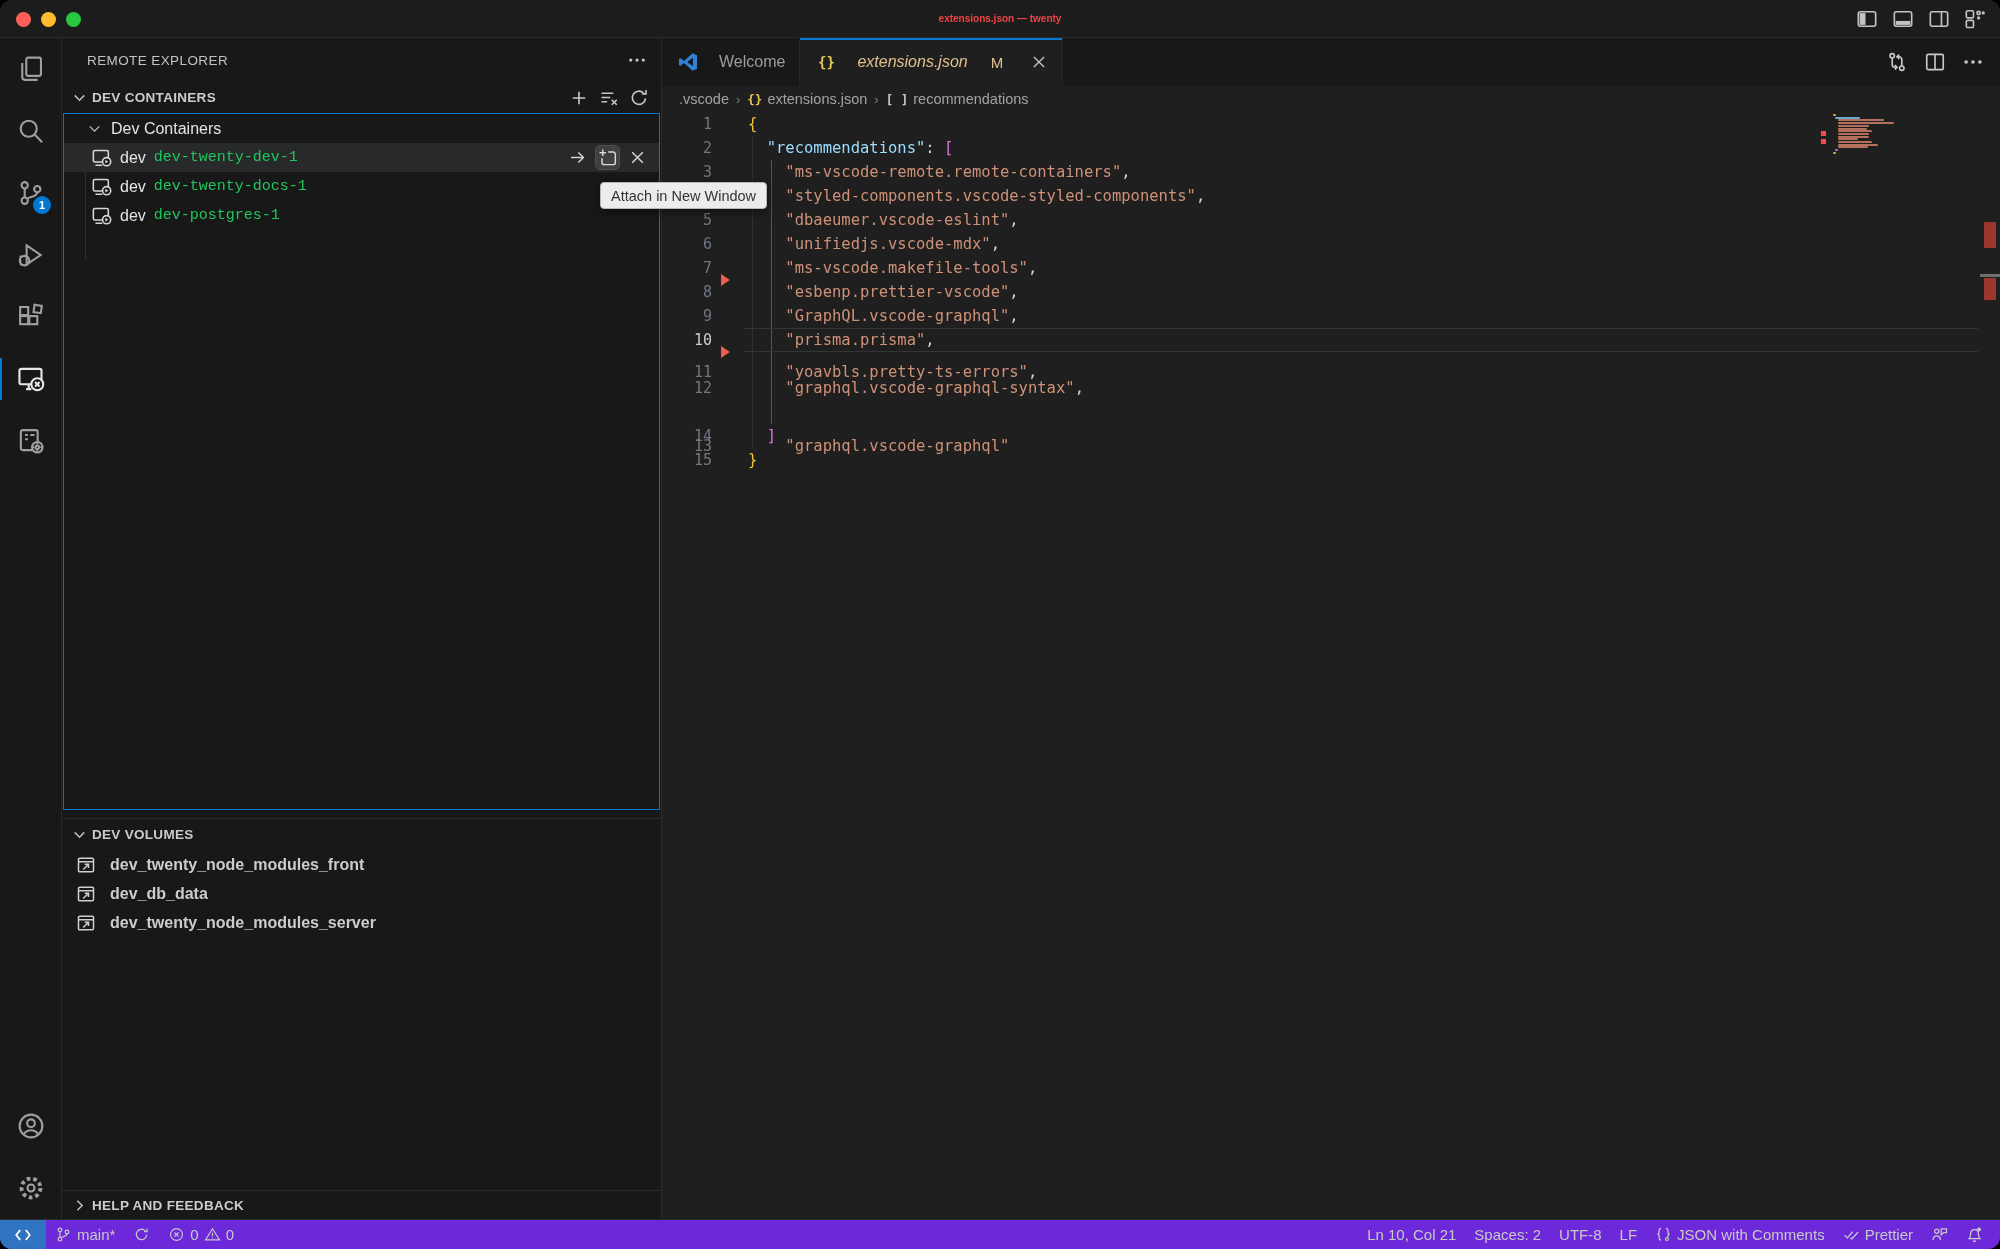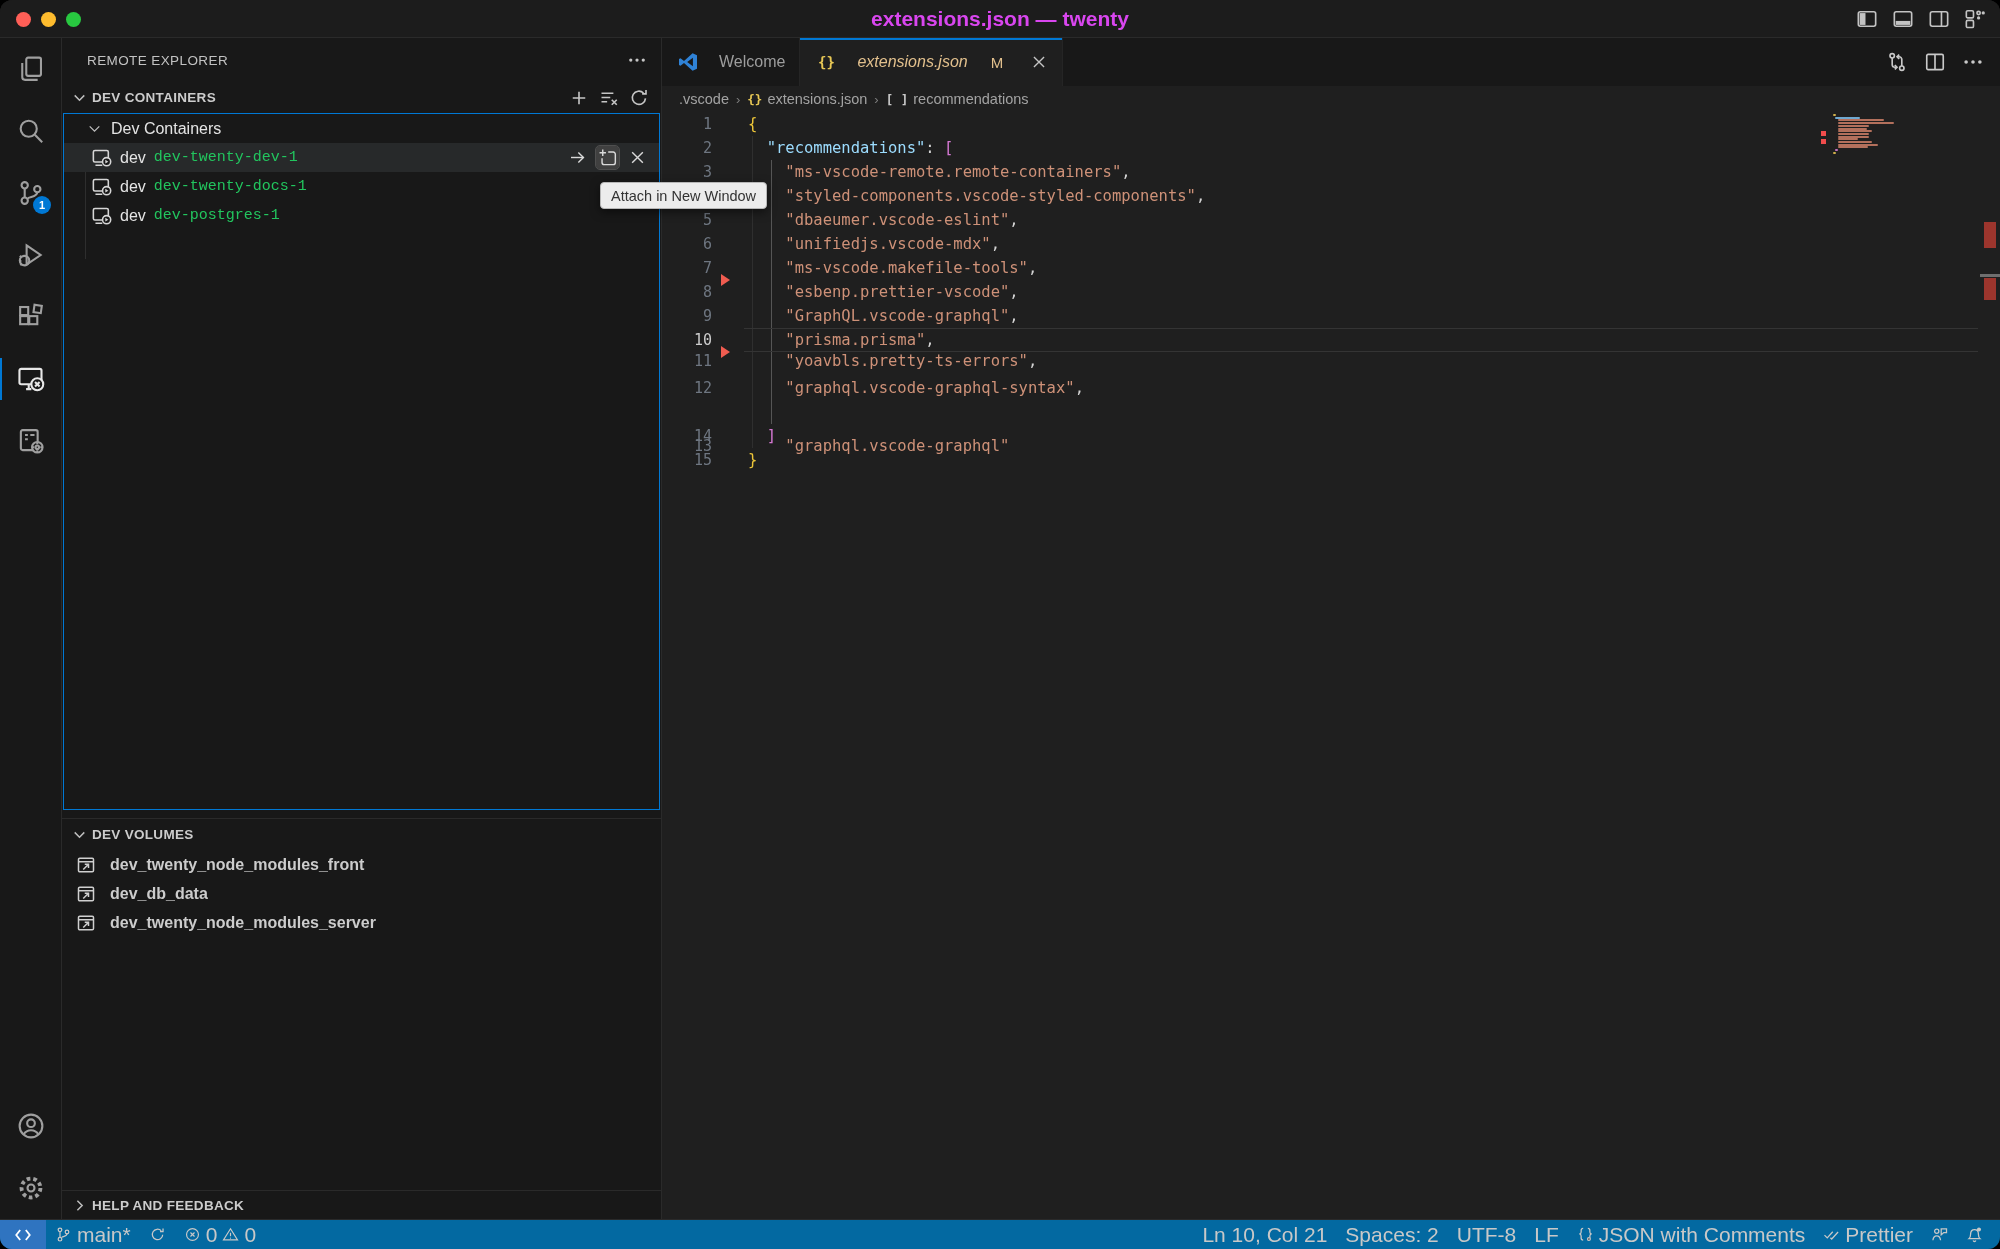--- a/index.html
+++ b/index.html
@@ -6,21 +6,21 @@
   html,body { width:2000px; height:1249px; background:#000; overflow:hidden; }
   body { font-family:"Liberation Sans", sans-serif; color:#cccccc; -webkit-font-smoothing:antialiased; }
   .window { position:relative; width:2000px; height:1249px; background:#1f1f1f; border-radius:12px; overflow:hidden; }
 
   
   .titlebar { position:relative; height:38px; background:#1c1c1c; border-bottom:1px solid #2a2a2a;
               display:flex; align-items:center; }
   .traffic-lights { position:absolute; left:16px; top:12px; display:flex; gap:10px; }
   .tl { width:15px; height:15px; border-radius:50%; }
   .tl.red{ background:#ff5f57; } .tl.yellow{ background:#febc2e; } .tl.green{ background:#28c840; }
-  .title { flex:1; text-align:center; font-size:21px; font-weight:600; color:#d946ef; }
+  .title { flex:1; text-align:center; font-size:10px; font-weight:600; color:#ef4444; }
   .titlebar-actions { position:absolute; right:14px; top:0; height:38px; display:flex; align-items:center; gap:14px; }
   .tb-icon { width:22px; height:22px; color:#c3c3c3; cursor:pointer; }
   .tb-icon svg { width:100%; height:100%; }
 
   
   .main { display:flex; height:1181px; }
 
   
   .activitybar { width:62px; background:#181818; border-right:1px solid #2a2a2a;
                  display:flex; flex-direction:column; justify-content:space-between; }
@@ -109,22 +109,22 @@
   .indent-guide { position:absolute; width:1px; pointer-events:none; }
   .gutter-marker { position:absolute; left:59px; width:0; height:0; border-left:9px solid #f05c50;
                    border-top:6px solid transparent; border-bottom:6px solid transparent; }
   .minimap { position:absolute; top:2px; left:1165px; width:120px; }
   .mm-line { position:absolute; height:2px; border-radius:1px; }
   .mm-dot { position:absolute; width:5px; height:5px; background:#f14c4c; }
   .overview-ruler { position:absolute; top:0; right:0; width:20px; bottom:0; }
   .ruler-mark { position:absolute; }
 
   
-  .statusbar { height:30px; background:#0369a1; border-top:1px solid #2a2a2a; display:flex;
-               align-items:center; font-size:21px; color:#c8c8c8; }
+  .statusbar { height:30px; background:#6d28d9; border-top:1px solid #2a2a2a; display:flex;
+               align-items:center; font-size:15px; color:#c8c8c8; }
   .sb-left { display:flex; align-items:center; height:100%; }
   .remote-chip { width:46px; height:100%; background:#2f74c0; color:#fff; display:flex; align-items:center;
                  justify-content:center; cursor:pointer; }
   .remote-chip svg { width:18px; height:18px; }
   .sb-item { display:flex; align-items:center; gap:5px; padding:0 9px; height:100%; cursor:pointer; white-space:nowrap; }
   .sb-item svg { width:17px; height:17px; }
   .sb-right { margin-left:auto; display:flex; align-items:center; height:100%; padding-right:8px; }
   .bell-wrap { position:relative; }
 </style>
 </head>
@@ -492,21 +492,21 @@
             <span class="ctext"><span class="tok p">    </span><span class="tok s">"esbenp.prettier-vscode"</span><span class="tok p">,</span></span>
           </div>
           <div class="cline" style="top: 192px;">
             <span class="num">9</span>
             <span class="ctext"><span class="tok p">    </span><span class="tok s">"GraphQL.vscode-graphql"</span><span class="tok p">,</span></span>
           </div>
           <div class="cline cur" style="top: 216px;">
             <span class="num">10</span>
             <span class="ctext"><span class="tok p">    </span><span class="tok s">"prisma.prisma"</span><span class="tok p">,</span></span>
           </div>
-          <div class="cline" style="top: 237px;">
+          <div class="cline" style="top: 248px;">
             <span class="num">11</span>
             <span class="ctext"><span class="tok p">    </span><span class="tok s">"yoavbls.pretty-ts-errors"</span><span class="tok p">,</span></span>
           </div>
           <div class="cline" style="top: 264px;">
             <span class="num">12</span>
             <span class="ctext"><span class="tok p">    </span><span class="tok s">"graphql.vscode-graphql-syntax"</span><span class="tok p">,</span></span>
           </div>
           <div class="cline" style="top: 288px; margin-top: 34px;">
             <span class="num">13</span>
             <span class="ctext"><span class="tok p">    </span><span class="tok s">"graphql.vscode-graphql"</span></span>

